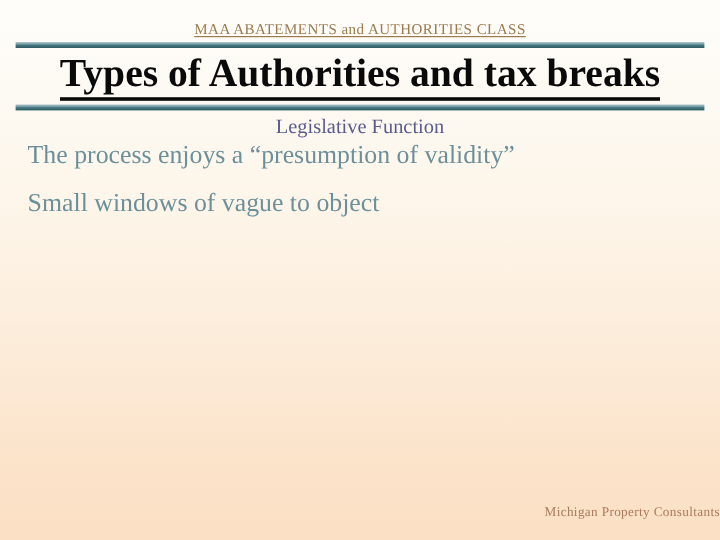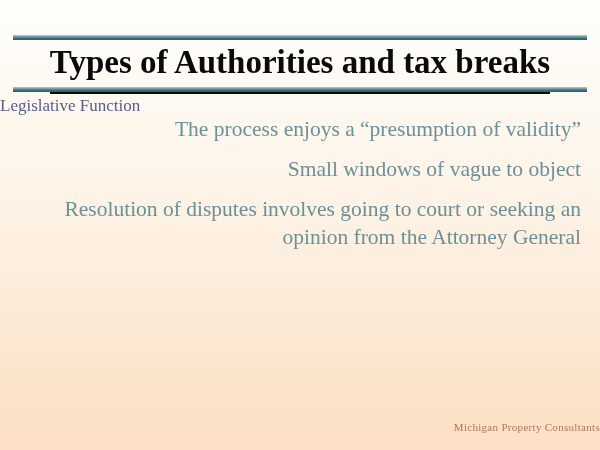--- a/index.html
+++ b/index.html
@@ -71,49 +71,49 @@
     text-align: center;
     font-family: "Liberation Serif", "DejaVu Serif", serif;
     font-weight: bold;
     font-size: 33px;
     line-height: 40px;
     color: #0a0a0a;
     white-space: nowrap;
   }
   .title .ul {
     border-bottom: 3px solid #0a0a0a;
-    padding-bottom: 11px;
+    padding-bottom: 1px;
   }
 
   
   .subtitle {
     position: absolute;
     top: 96px;
     left: 0;
     width: 600px;
+    text-align: center;
     font-family: "Liberation Serif", "DejaVu Serif", serif;
     font-size: 17px;
     color: #5b5b8e;
     white-space: nowrap;
   }
 
   
   .body-block {
     position: absolute;
     top: 115px;
     left: 19px;
     width: 562px;
   }
   .para {
     font-family: "Liberation Serif", "DejaVu Serif", serif;
     font-size: 21.5px;
     line-height: 28px;
     color: #6c9099;
-    margin: 0 0 12px 16px;
-    text-align: right;
+    margin: 0 0 12px 4px;
   }
   .para.gap-before {
     margin-top: 34px;
   }
 
   
   .footer {
     position: absolute;
     top: 421px;
     left: 0;
@@ -124,32 +124,34 @@
     letter-spacing: 0.3px;
     color: #a9795c;
     white-space: nowrap;
   }
 </style>
 </head>
 <body>
 
 <div class="slide">
 
+  <div class="eyebrow">
+    <span class="ul">MAA ABATEMENTS and AUTHORITIES CLASS</span>
+  </div>
 
   <div class="rule rule-top"></div>
 
   <div class="title">
     <span class="ul">Types of Authorities and tax breaks</span>
   </div>
 
   <div class="rule rule-bottom"></div>
 
   <div class="subtitle">Legislative Function</div>
 
   <div class="body-block">
     <p class="para">The process enjoys a “presumption of validity”</p>
     <p class="para">Small windows of vague to object</p>
-    <p class="para">Resolution of disputes involves going to court or seeking an opinion from the Attorney General</p>
   </div>
 
   <div class="footer">Michigan Property Consultants</div>
 
 </div>
 
 </body></html>

